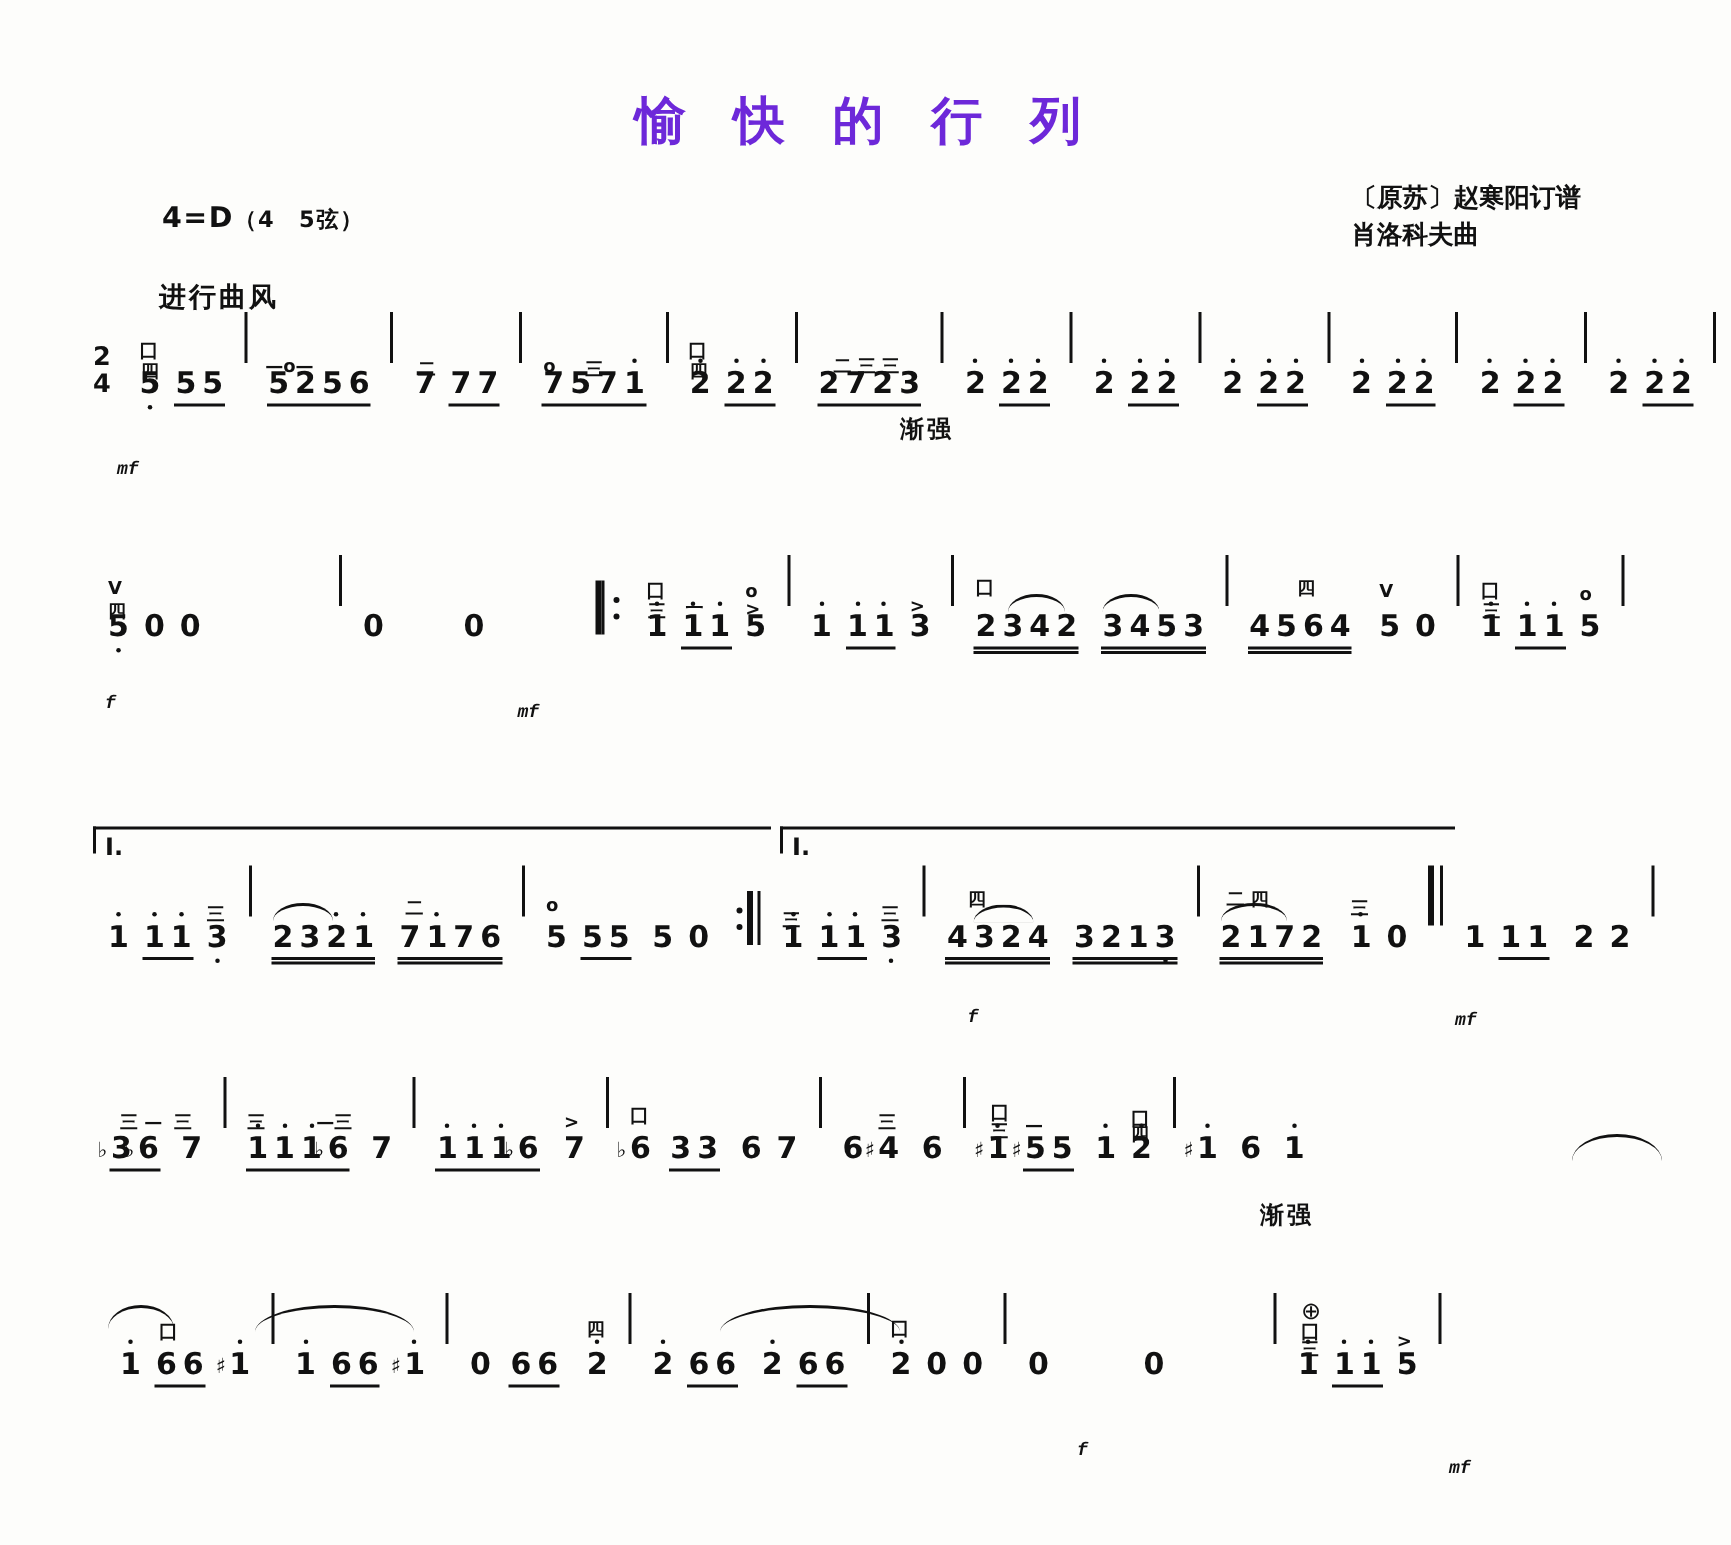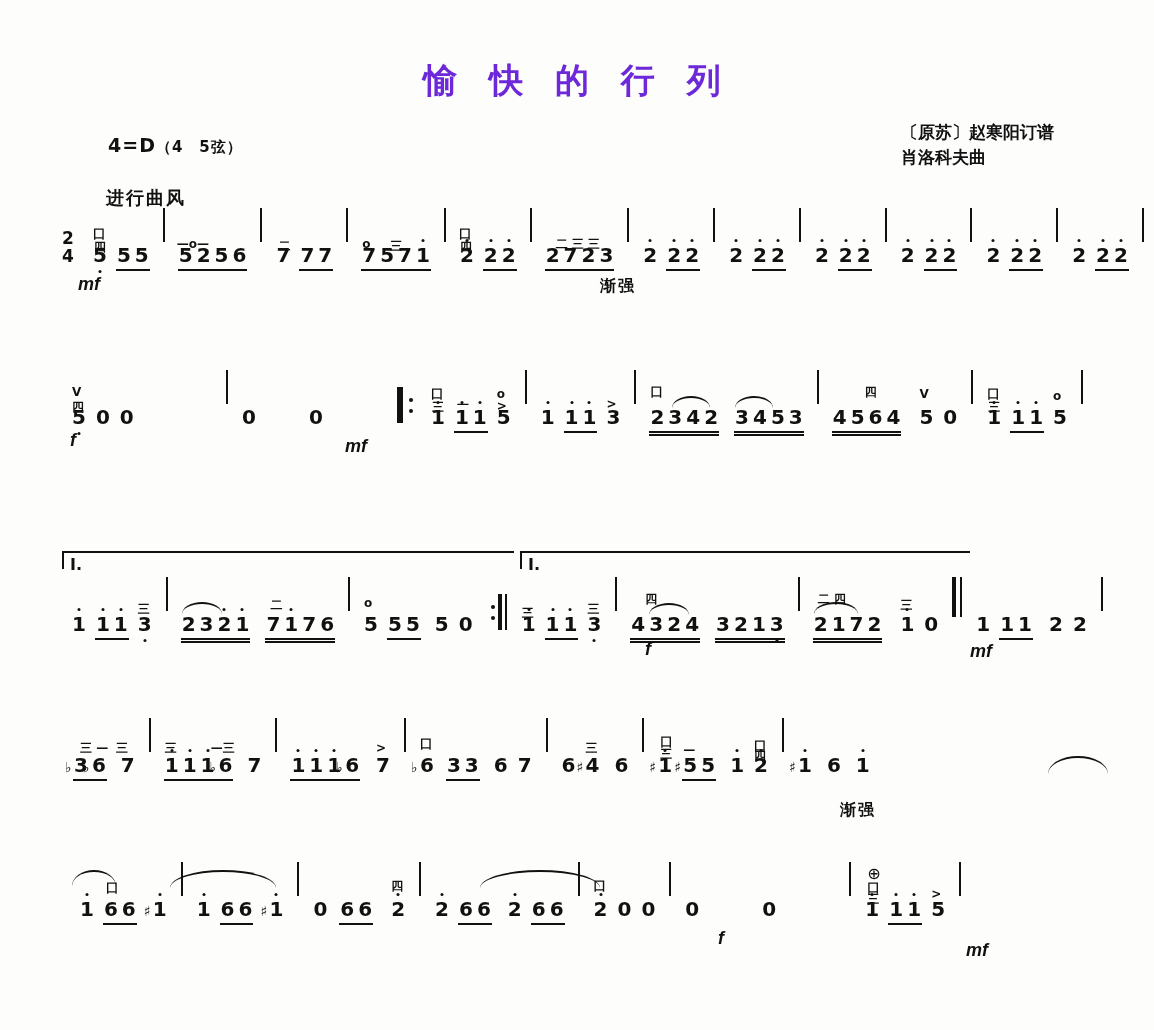--- a/index.html
+++ b/index.html
@@ -221,24 +221,25 @@
     font-size: 12px;
     font-weight: bold;
     line-height: 1;
     white-space: nowrap;
     color: #111;
   }
 
   
   .dyn {
     position: absolute;
-    font-family: Liberation Sans, sans-serif;
+    font-family: Liberation Mono, monospace;
     font-style: italic;
     font-weight: bold;
-    font-size: 18px;
+    font-size: 12px;
+    margin-top: 32px;
   }
   .cntext {
     position: absolute;
     font-family: Liberation Mono, monospace;
     font-weight: bold;
     font-size: 16px;
     letter-spacing: 2px;
   }
 
   

